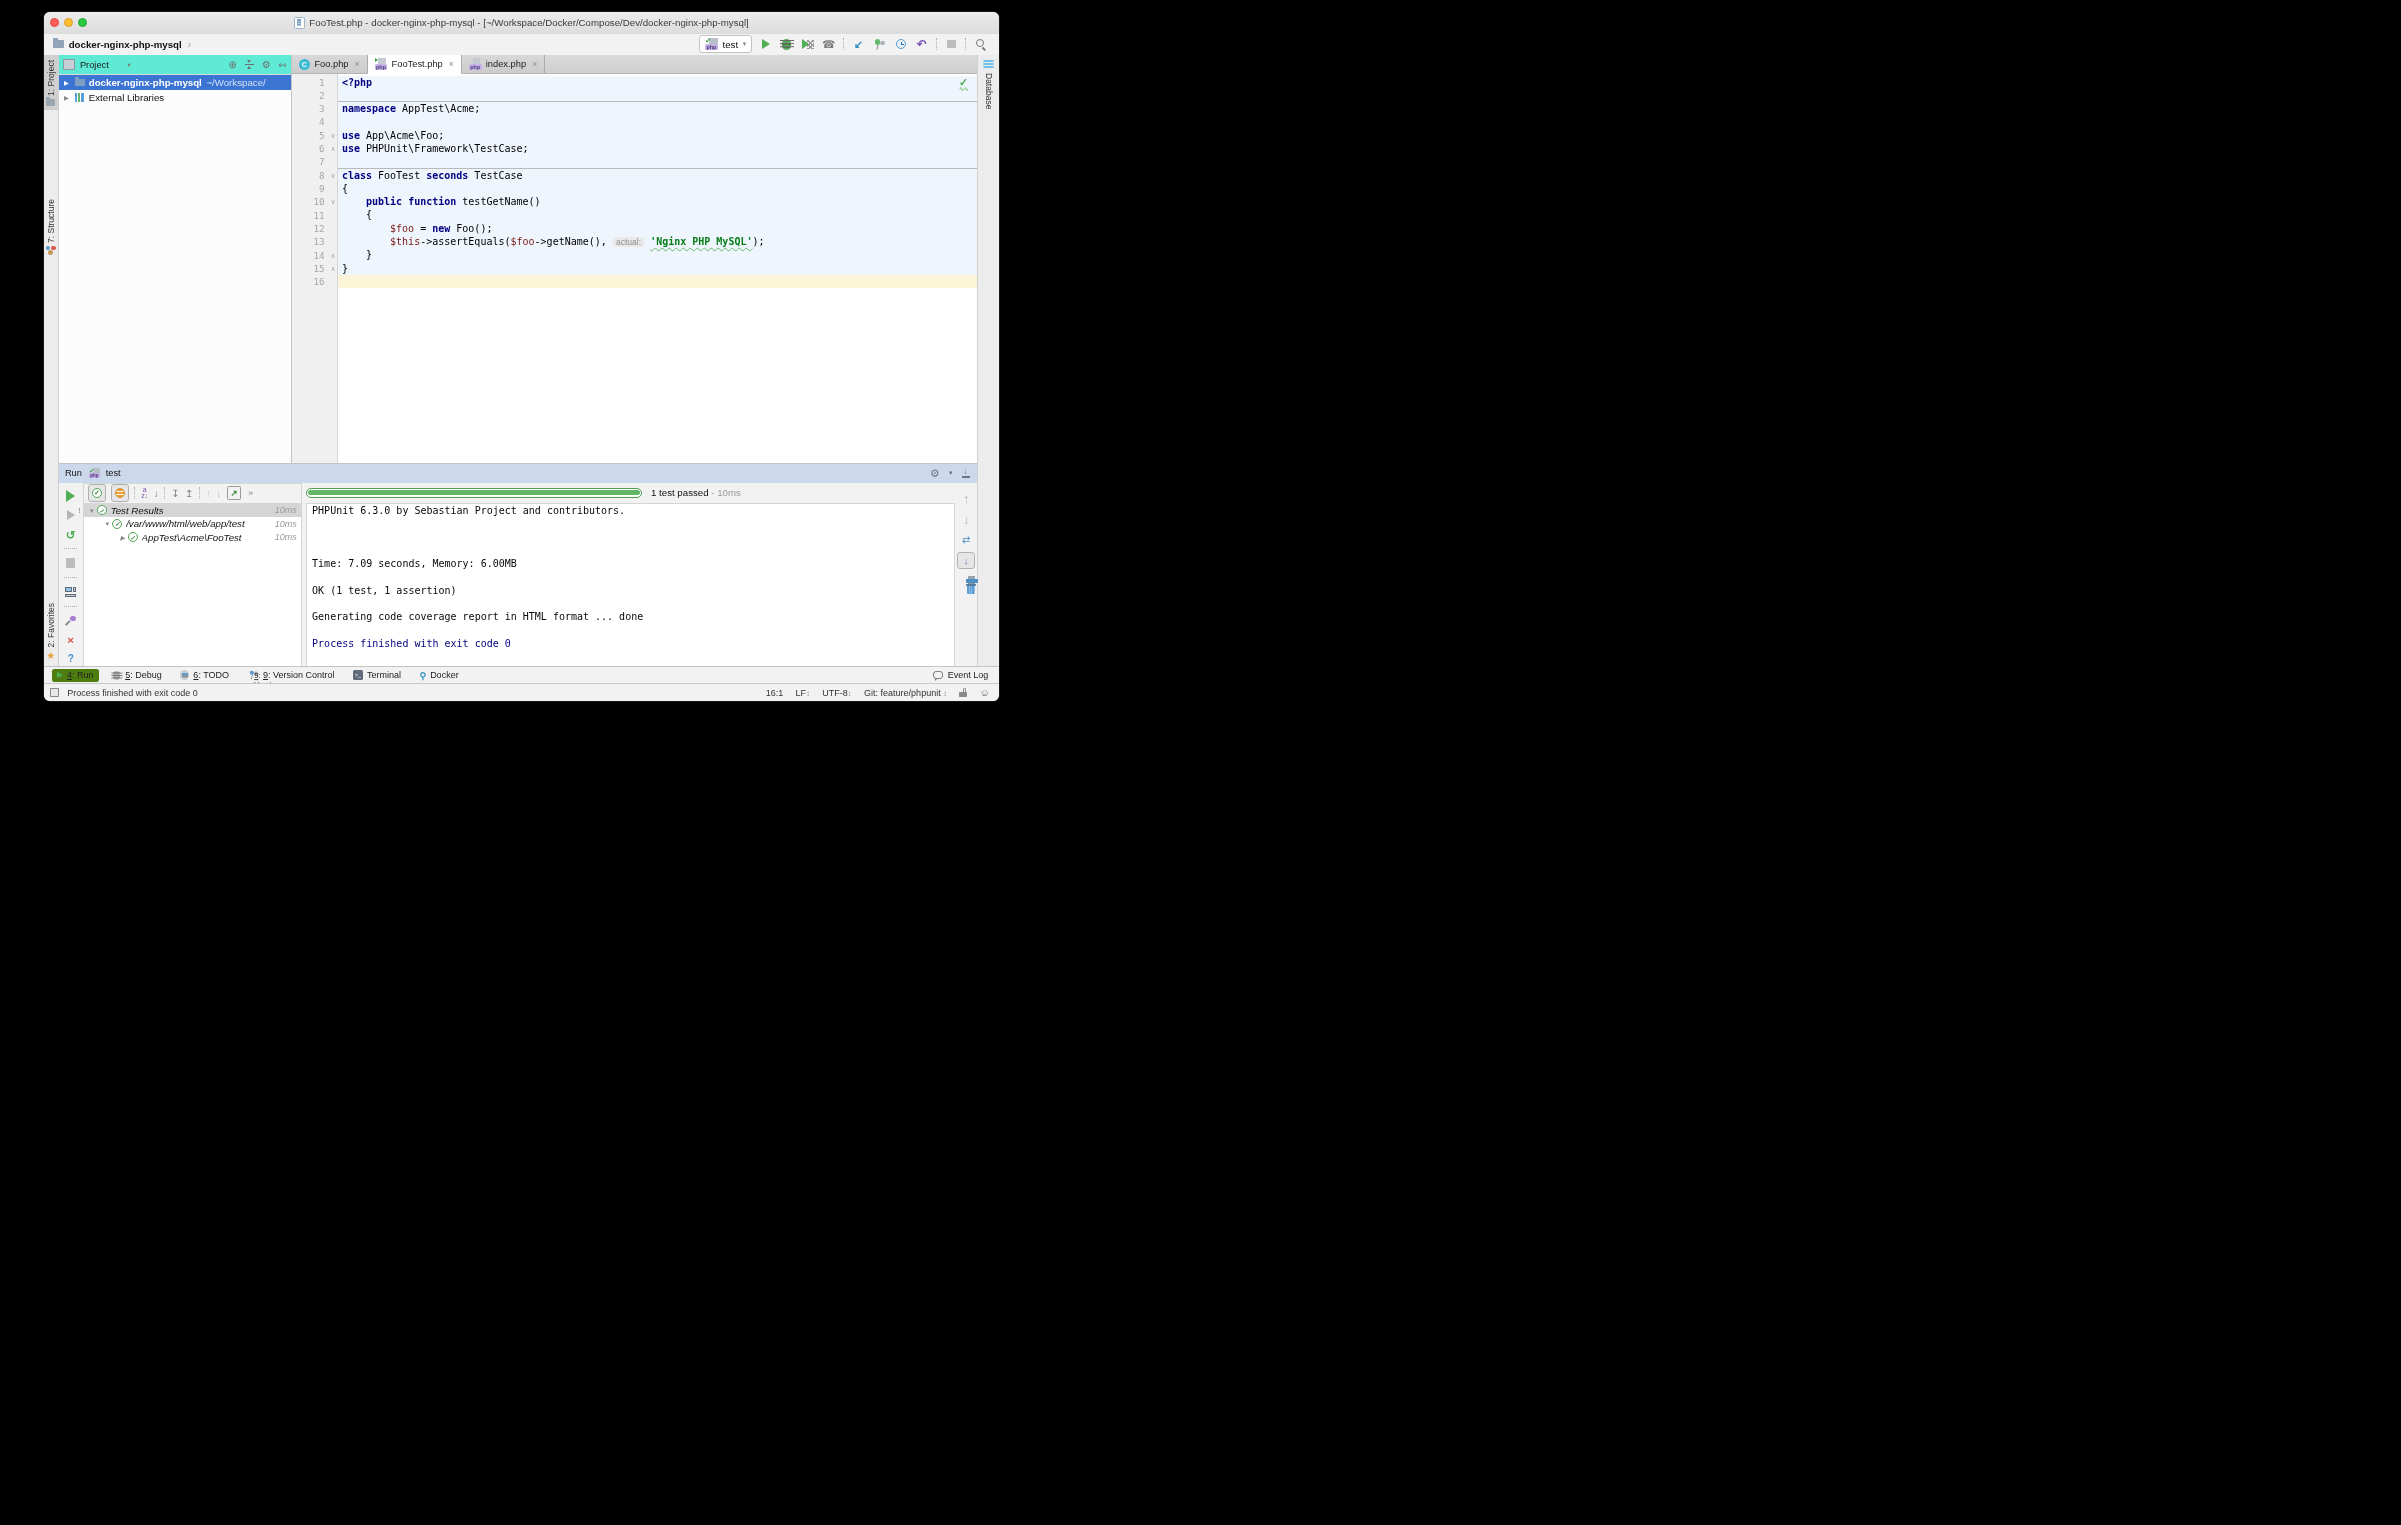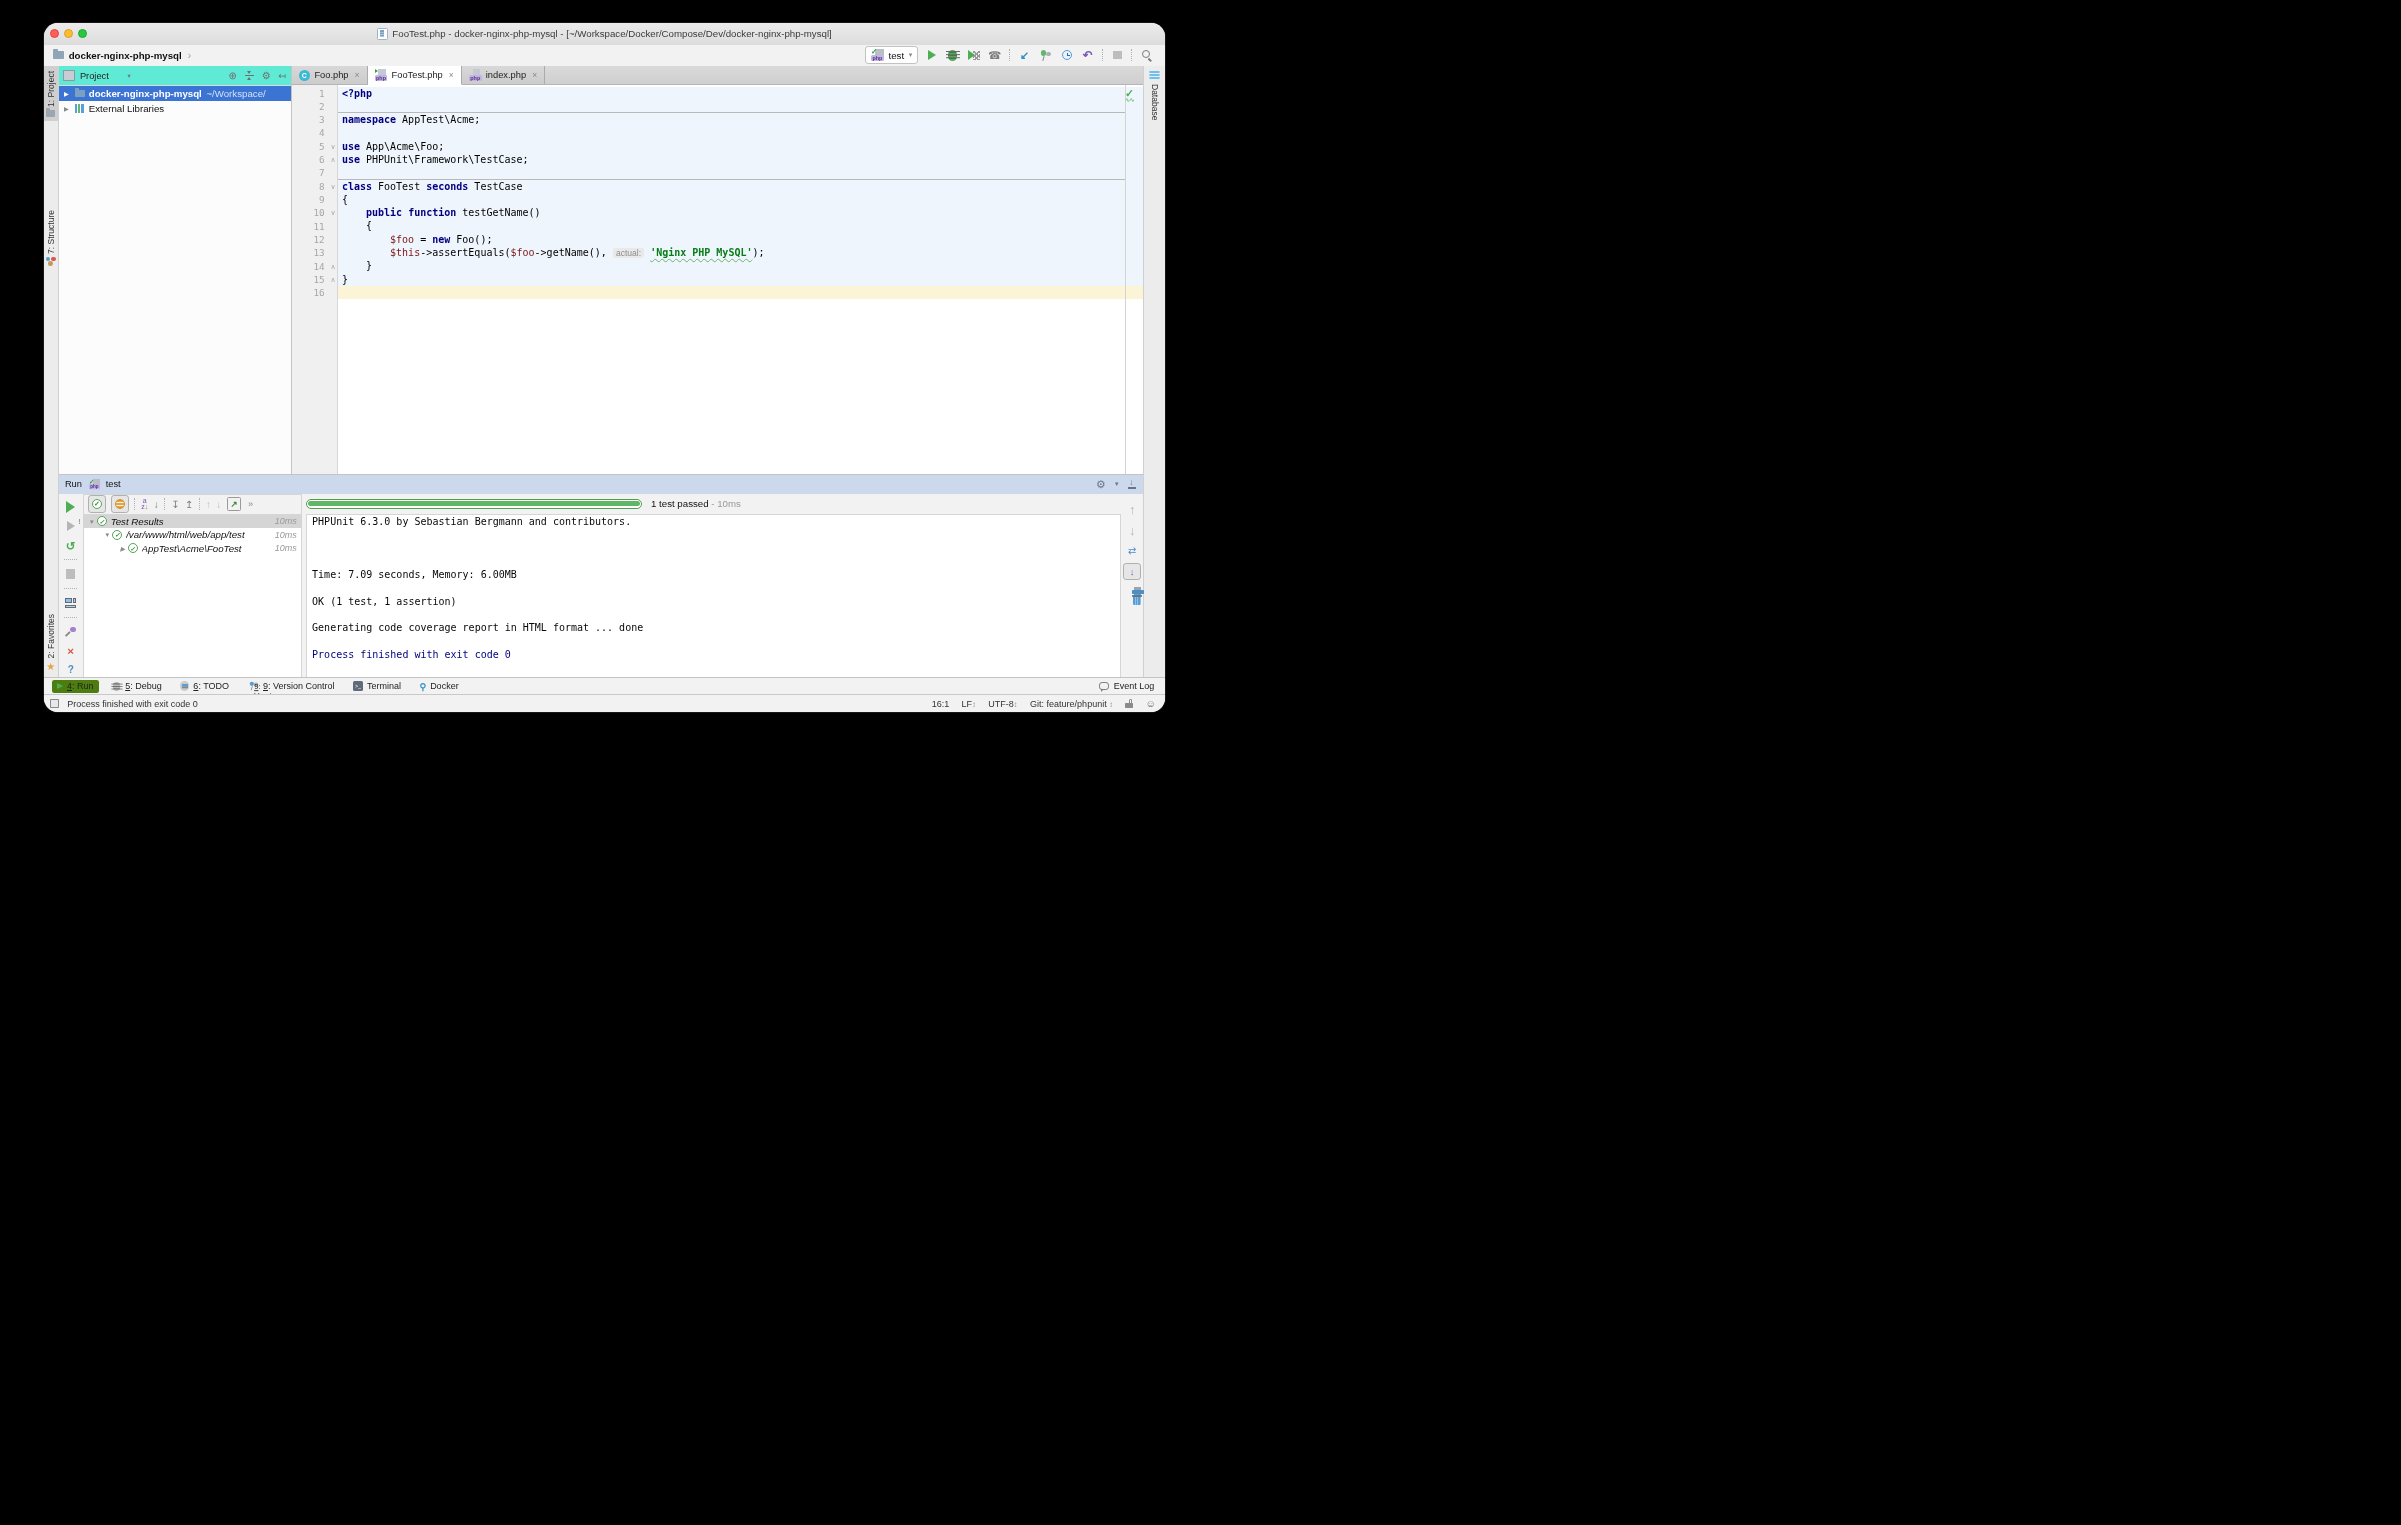--- a/index.html
+++ b/index.html
@@ -1,19 +1,19 @@
 <!DOCTYPE html>
 <html style="font-size:12.4px"><head>
 <meta charset="utf-8">
 <style>
   html,body{margin:0;padding:0;background:#000;}
   .stage{position:relative;width:1201px;height:763px;background:#000;overflow:hidden;
          font-family:"Liberation Sans",sans-serif;-webkit-font-smoothing:antialiased;}
-  .window{position:absolute;left:44px;top:23px;width:1121px;height:689px;background:#fff;
-          border-radius:14px;overflow:hidden;box-shadow:0 0 0 0.8px rgba(255,255,255,.12);}
+  .window{position:absolute;left:44px;top:12px;width:955px;height:689px;background:#fff;
+          border-radius:6px;overflow:hidden;box-shadow:0 0 0 0.8px rgba(255,255,255,.12);}
   
   .titlebar{position:absolute;left:0;top:0;right:0;height:21.7px;
             background:linear-gradient(#ececec,#dcdcdc);border-bottom:0.8px solid #b5b5b5;}
   .tl{position:absolute;top:6.2px;width:9.3px;height:9.3px;border-radius:50%;}
   .tl.red{left:6.2px;background:#ff5f57;border:0.8px solid #e0443e;box-sizing:border-box;}
   .tl.yel{left:20px;background:#febc2e;border:0.8px solid #d89e24;box-sizing:border-box;}
   .tl.grn{left:34px;background:#28c840;border:0.8px solid #1da733;box-sizing:border-box;}
   .title-wrap{position:absolute;left:0;right:0;top:0;height:21.7px;display:flex;align-items:center;justify-content:center;gap:4.6px;}
   .proxy-icon{width:8.5px;height:10px;background:#fdfdfd;border:0.8px solid #9fb4c8;border-radius:1.5px;position:relative;}
   .proxy-icon:after{content:"";position:absolute;left:1.5px;top:1.5px;width:3.9px;height:1.2px;background:#7ea0c0;box-shadow:0 2.3px 0 #7ea0c0,0 4.6px 0 #7ea0c0;}
@@ -500,21 +500,21 @@
     <div class="progress-row">
       <div class="pbar">
             <div class="fill"></div>
           </div>
       <div class="ptext">
         <span>1 test passed</span><span class="ptime"> - 10ms</span>
       </div>
     </div>
 
     <div class="console" id="console">
-          <div class="cline">PHPUnit 6.3.0 by Sebastian Bergmann and contributors.</div>
+          <div class="cline">PHPUnit 6.3.0 by Sebastian Project and contributors.</div>
           <div class="cline"></div>
           <div class="cline"></div>
           <div class="cline"></div>
           <div class="cline">Time: 7.09 seconds, Memory: 6.00MB</div>
           <div class="cline"></div>
           <div class="cline">OK (1 test, 1 assertion)</div>
           <div class="cline"></div>
           <div class="cline">Generating code coverage report in HTML format ... done</div>
           <div class="cline"></div>
           <div class="cline info">Process finished with exit code 0</div>

